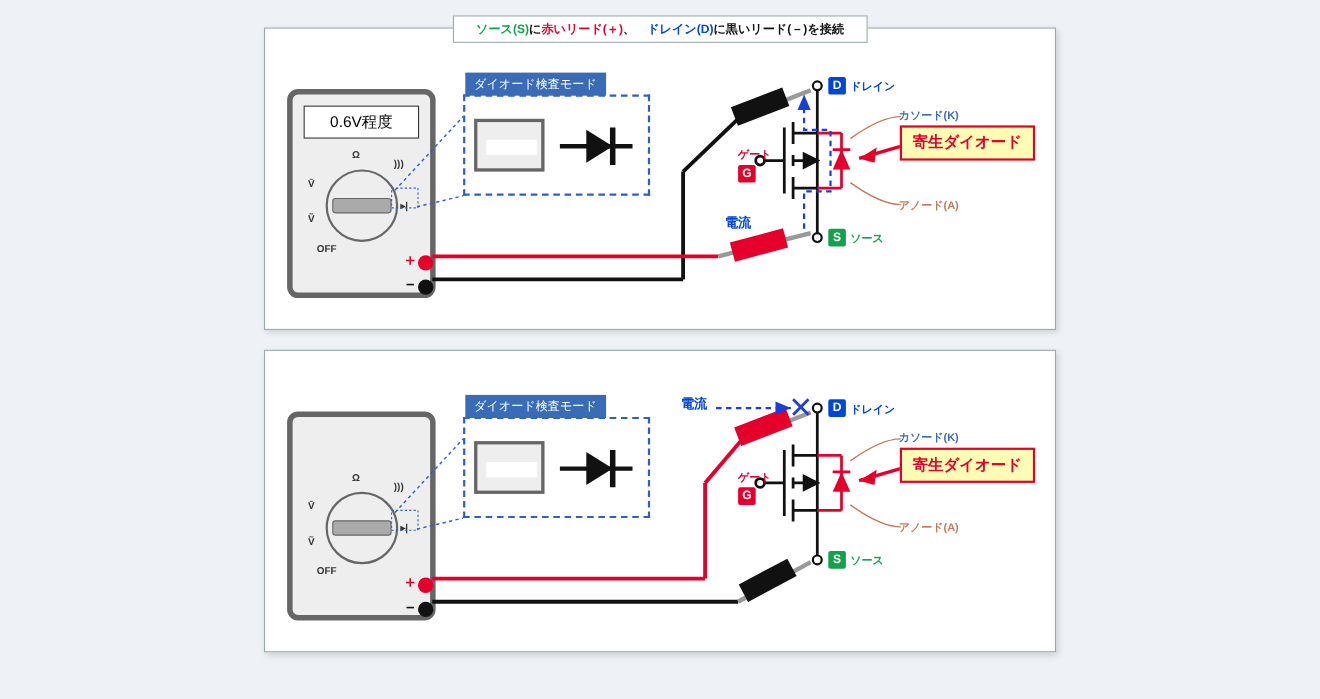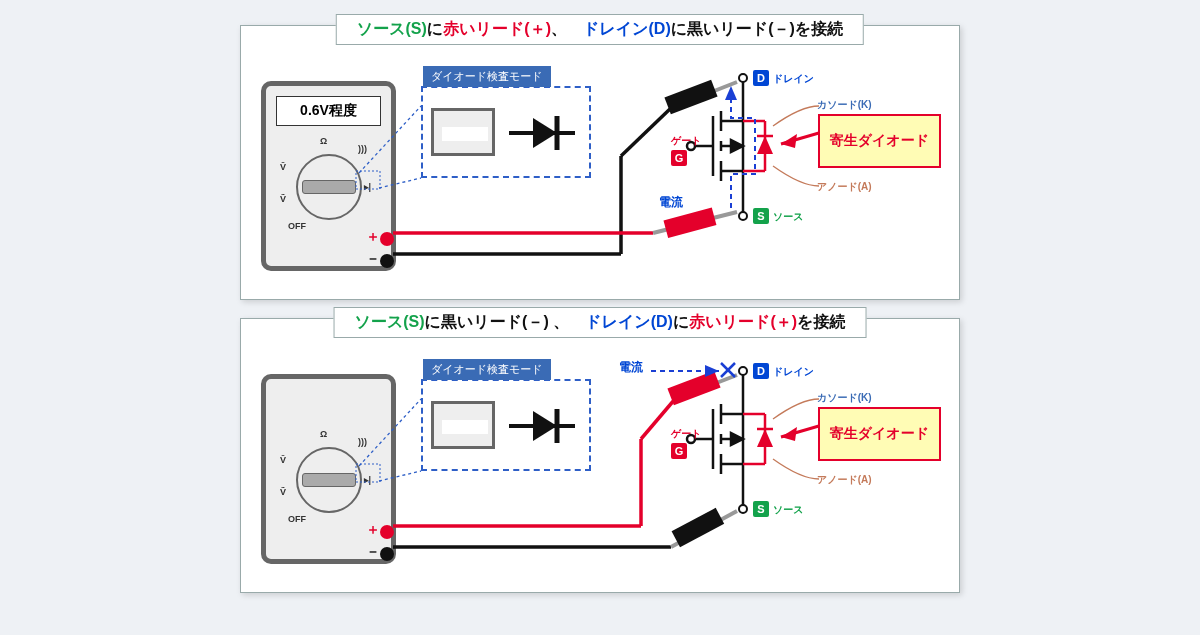--- a/index.html
+++ b/index.html
@@ -23,21 +23,21 @@
   position: relative;
 }
 .panel-header {
   position: absolute;
   left: 50%;
   top: -12px;
   transform: translateX(-50%);
   background: #fff;
   border: 1px solid #9aa;
   padding: 4px 20px;
-  font-size: 16px;
+  font-size: 11px;
   font-weight: bold;
   white-space: nowrap;
 }
 .g { color: #13a24b; }
 .r { color: #e4002b; }
 .b { color: #0046d4; }
 .k { color: #111; }
 
 
 .meter {
@@ -54,21 +54,21 @@
   position: absolute;
   left: 10px;
   top: 10px;
   width: 105px;
   height: 30px;
   background: #fff;
   border: 1px solid #333;
   display: flex;
   align-items: center;
   justify-content: center;
-  font-weight: bold;
+  font-weight: normal;
   font-size: 14px;
 }
 .dial {
   position: absolute;
   left: 30px;
   top: 68px;
   width: 66px;
   height: 66px;
   border: 2px solid #666;
   border-radius: 50%;
@@ -151,21 +151,21 @@
 
 .callout {
   position: absolute;
   right: 18px;
   top: 88px;
   border: 2px solid #e4002b;
   background: #fffcb5;
   color: #e4002b;
   font-weight: bold;
   font-size: 14px;
-  padding: 16px 10px;
+  padding: 5px 10px;
 }
 
 
 .chip {
   position: absolute;
   width: 16px;
   height: 16px;
   color: #fff;
   font-weight: bold;
   font-size: 11px;
@@ -297,23 +297,20 @@
   <div class="chip chip-s" style="left:512px; top:182px;">S</div>
   <div class="tiny g" style="left:532px; top:184px;">ソース</div>
   <div class="tiny" style="left:576px; top:72px; color:#3a6bb5;">カソード(K)</div>
   <div class="tiny" style="left:576px; top:154px; color:#c47a5a;">アノード(A)</div>
   <div class="tiny b" style="left:418px; top:168px; font-weight:bold; font-size:12px;">電流</div>
 
   <div class="callout">寄生ダイオード</div>
 </div>
 
 <div class="panel">
-  <div class="panel-header">
-    <span class="g">ソース(S)</span><span class="k">に</span><span class="k">黒いリード(－)</span><span class="k"> 、　</span><span class="b">ドレイン(D)</span><span class="k">に</span><span class="r">赤いリード(＋)</span><span class="k">を接続</span>
-  </div>
 
   <div class="meter">
     <div class="dial">
       <div class="dial-knob"></div>
     </div>
     <div class="dial-lbl" style="left:54px; top:50px;">Ω</div>
     <div class="dial-lbl" style="left:92px; top:58px;">)))</div>
     <div class="dial-lbl" style="left:14px; top:76px;">V̄</div>
     <div class="dial-lbl" style="left:14px; top:108px;">Ṽ</div>
     <div class="dial-lbl" style="left:22px; top:135px;">OFF</div>

